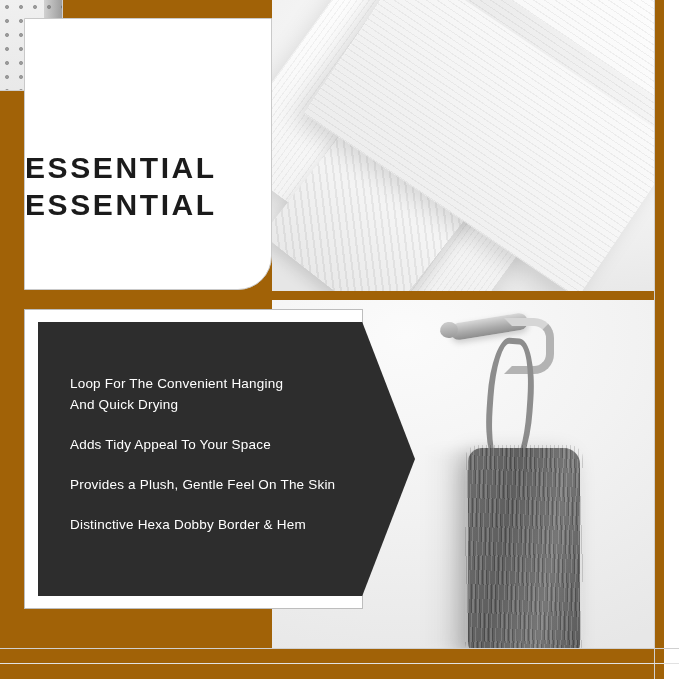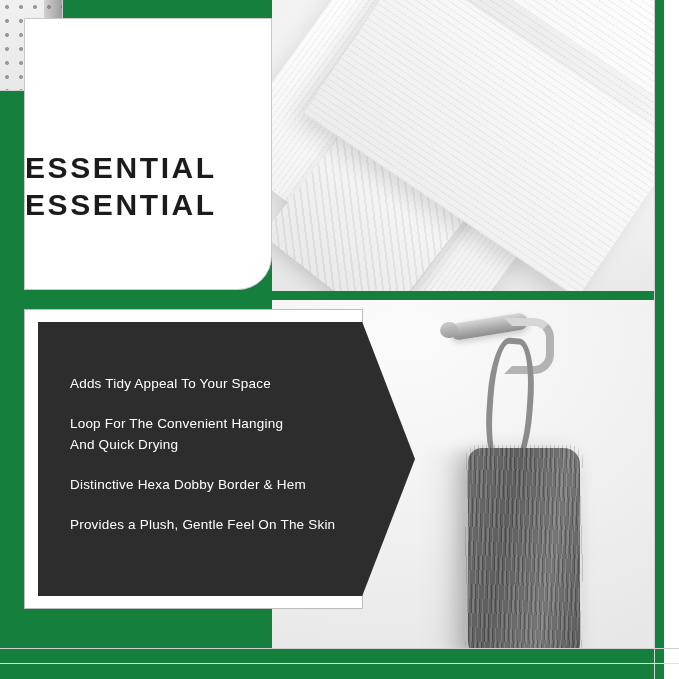--- a/index.html
+++ b/index.html
@@ -10,21 +10,21 @@
   body {
     width: 679px;
     height: 679px;
     font-family: "Liberation Sans", sans-serif;
     overflow: hidden;
   }
   .canvas {
     position: relative;
     width: 679px;
     height: 679px;
-    background: #15803d;
+    background: #a16207;
     overflow: hidden;
   }
 
   
   .photo-top {
     position: absolute;
     left: 272px;
     top: 0px;
     width: 382px;
     height: 291px;
@@ -338,24 +338,24 @@
   <div class="headline-card"></div>
   <div class="headline">
     <span>ESSENTIAL</span>
     <span class="l2">ESSENTIAL</span>
   </div>
 
   <div class="outline-panel"></div>
 
   <div class="features-block"></div>
   <div class="features-list">
+    <div class="feature-item">Loop For The Convenient Hanging<br>And Quick Drying</div>
     <div class="feature-item">Adds Tidy Appeal To Your Space</div>
-    <div class="feature-item">Loop For The Convenient Hanging<br>And Quick Drying</div>
+    <div class="feature-item">Provides a Plush, Gentle Feel On The Skin</div>
     <div class="feature-item">Distinctive Hexa Dobby Border &amp; Hem</div>
-    <div class="feature-item">Provides a Plush, Gentle Feel On The Skin</div>
   </div>
 
   <div class="gutter-v"></div>
   <div class="frame-right"></div>
   <div class="frame-bottom"></div>
   <div class="frame-bottom2"></div>
 
 </div>
 
 </body></html>

